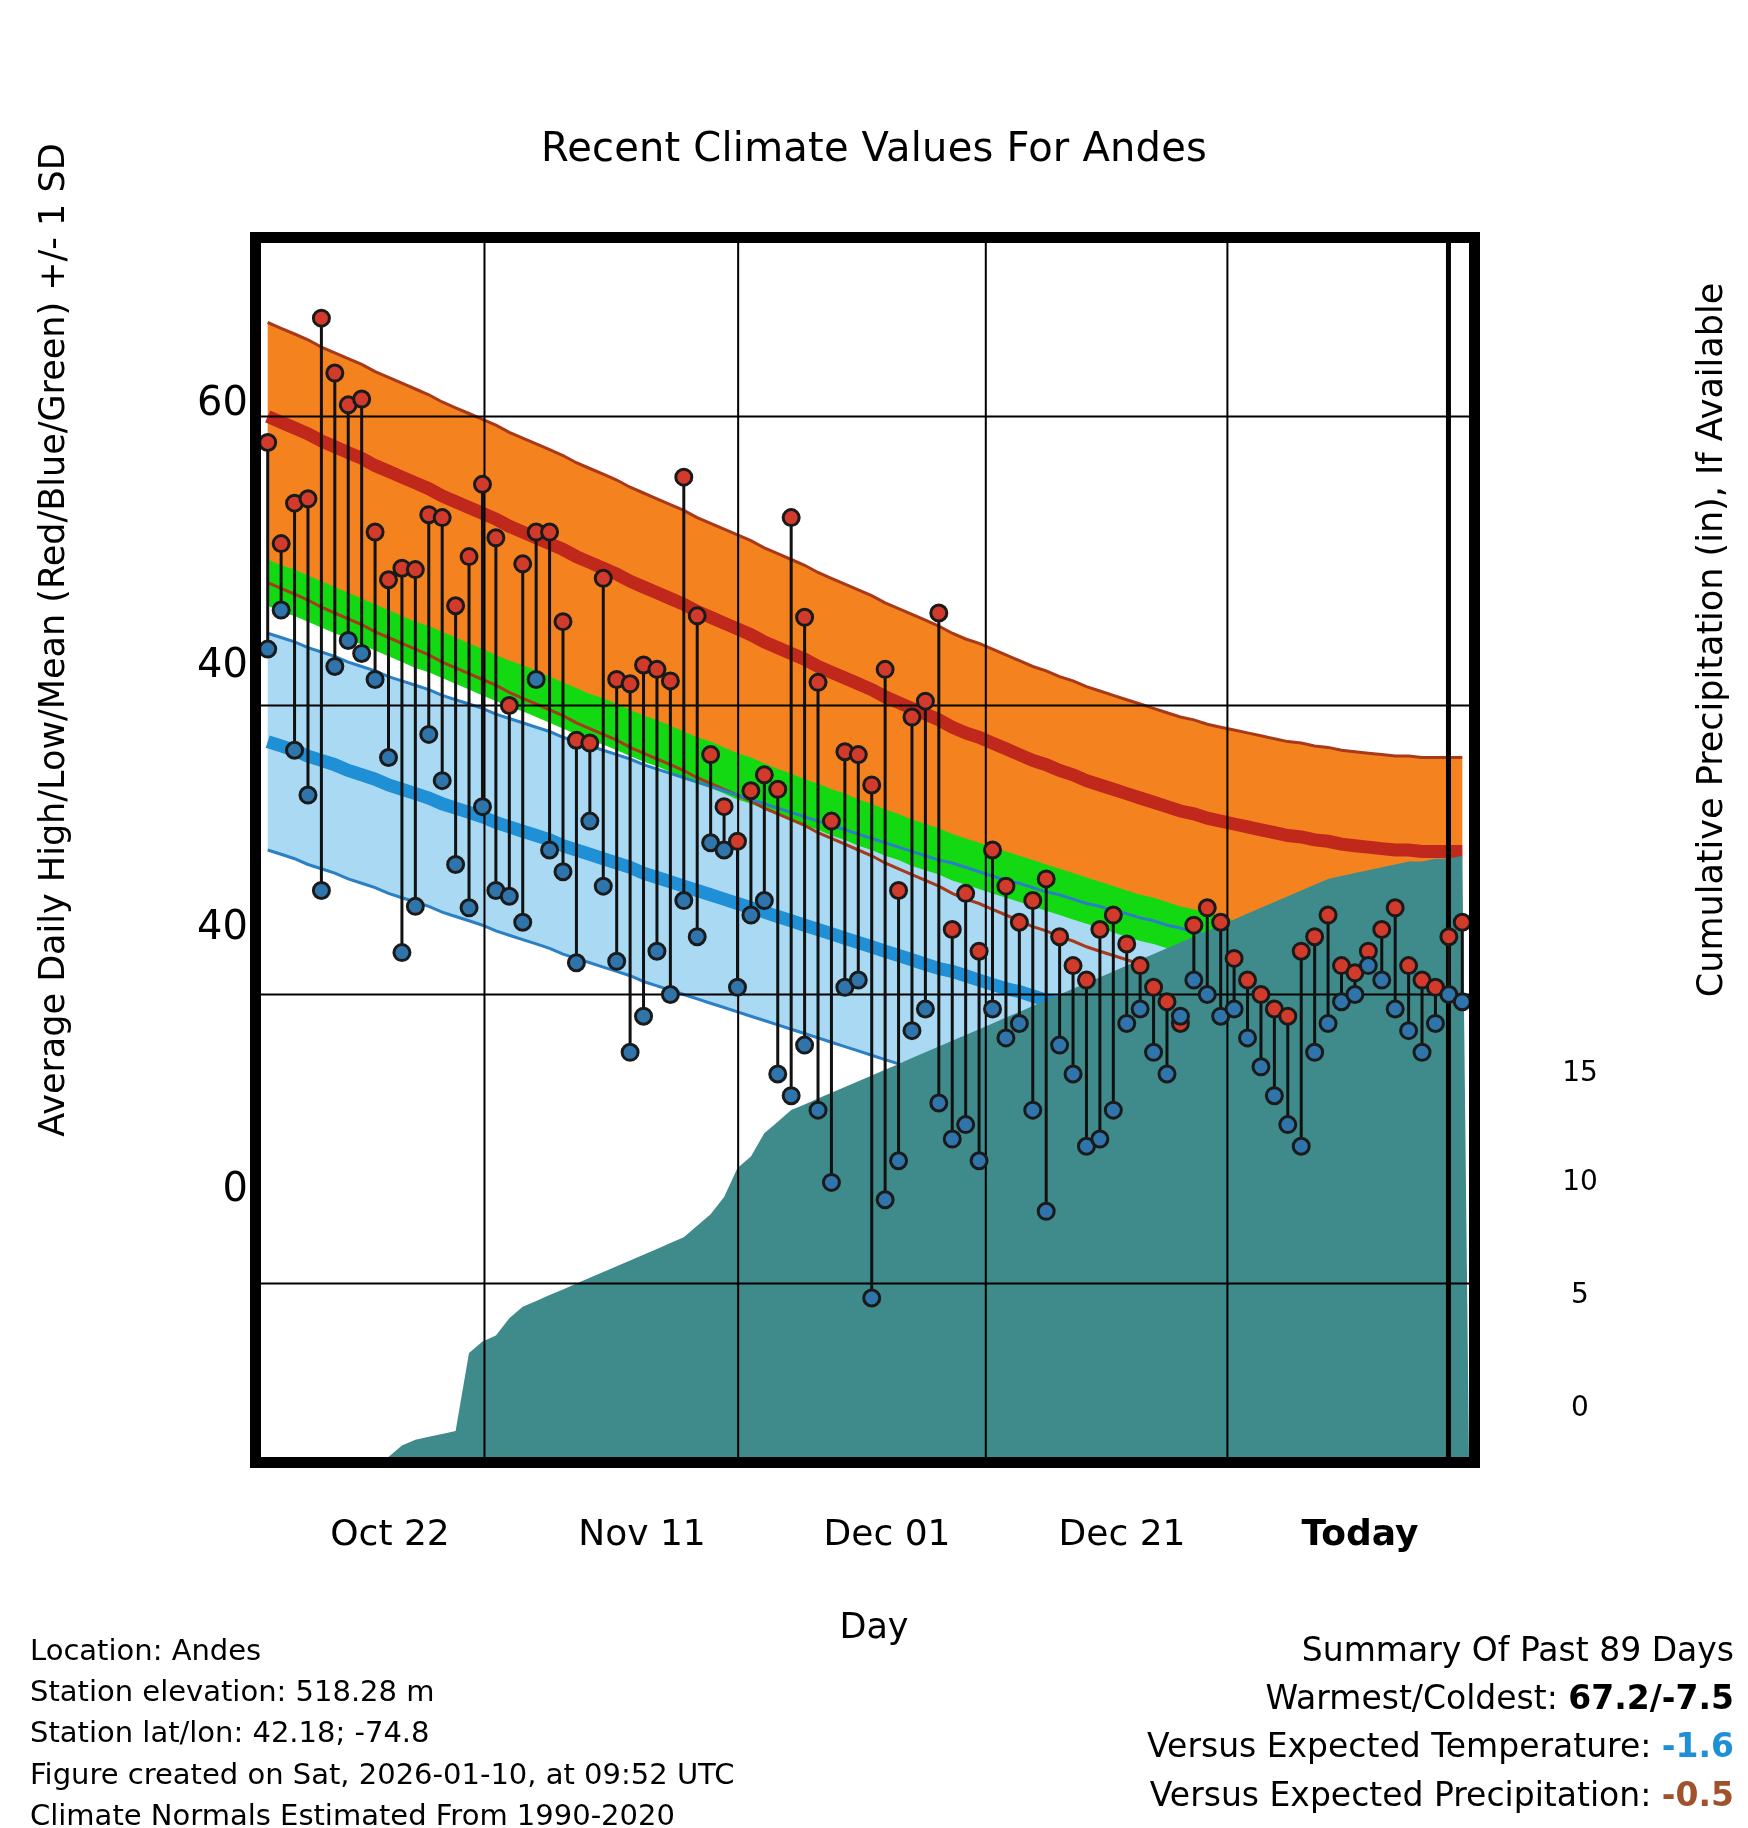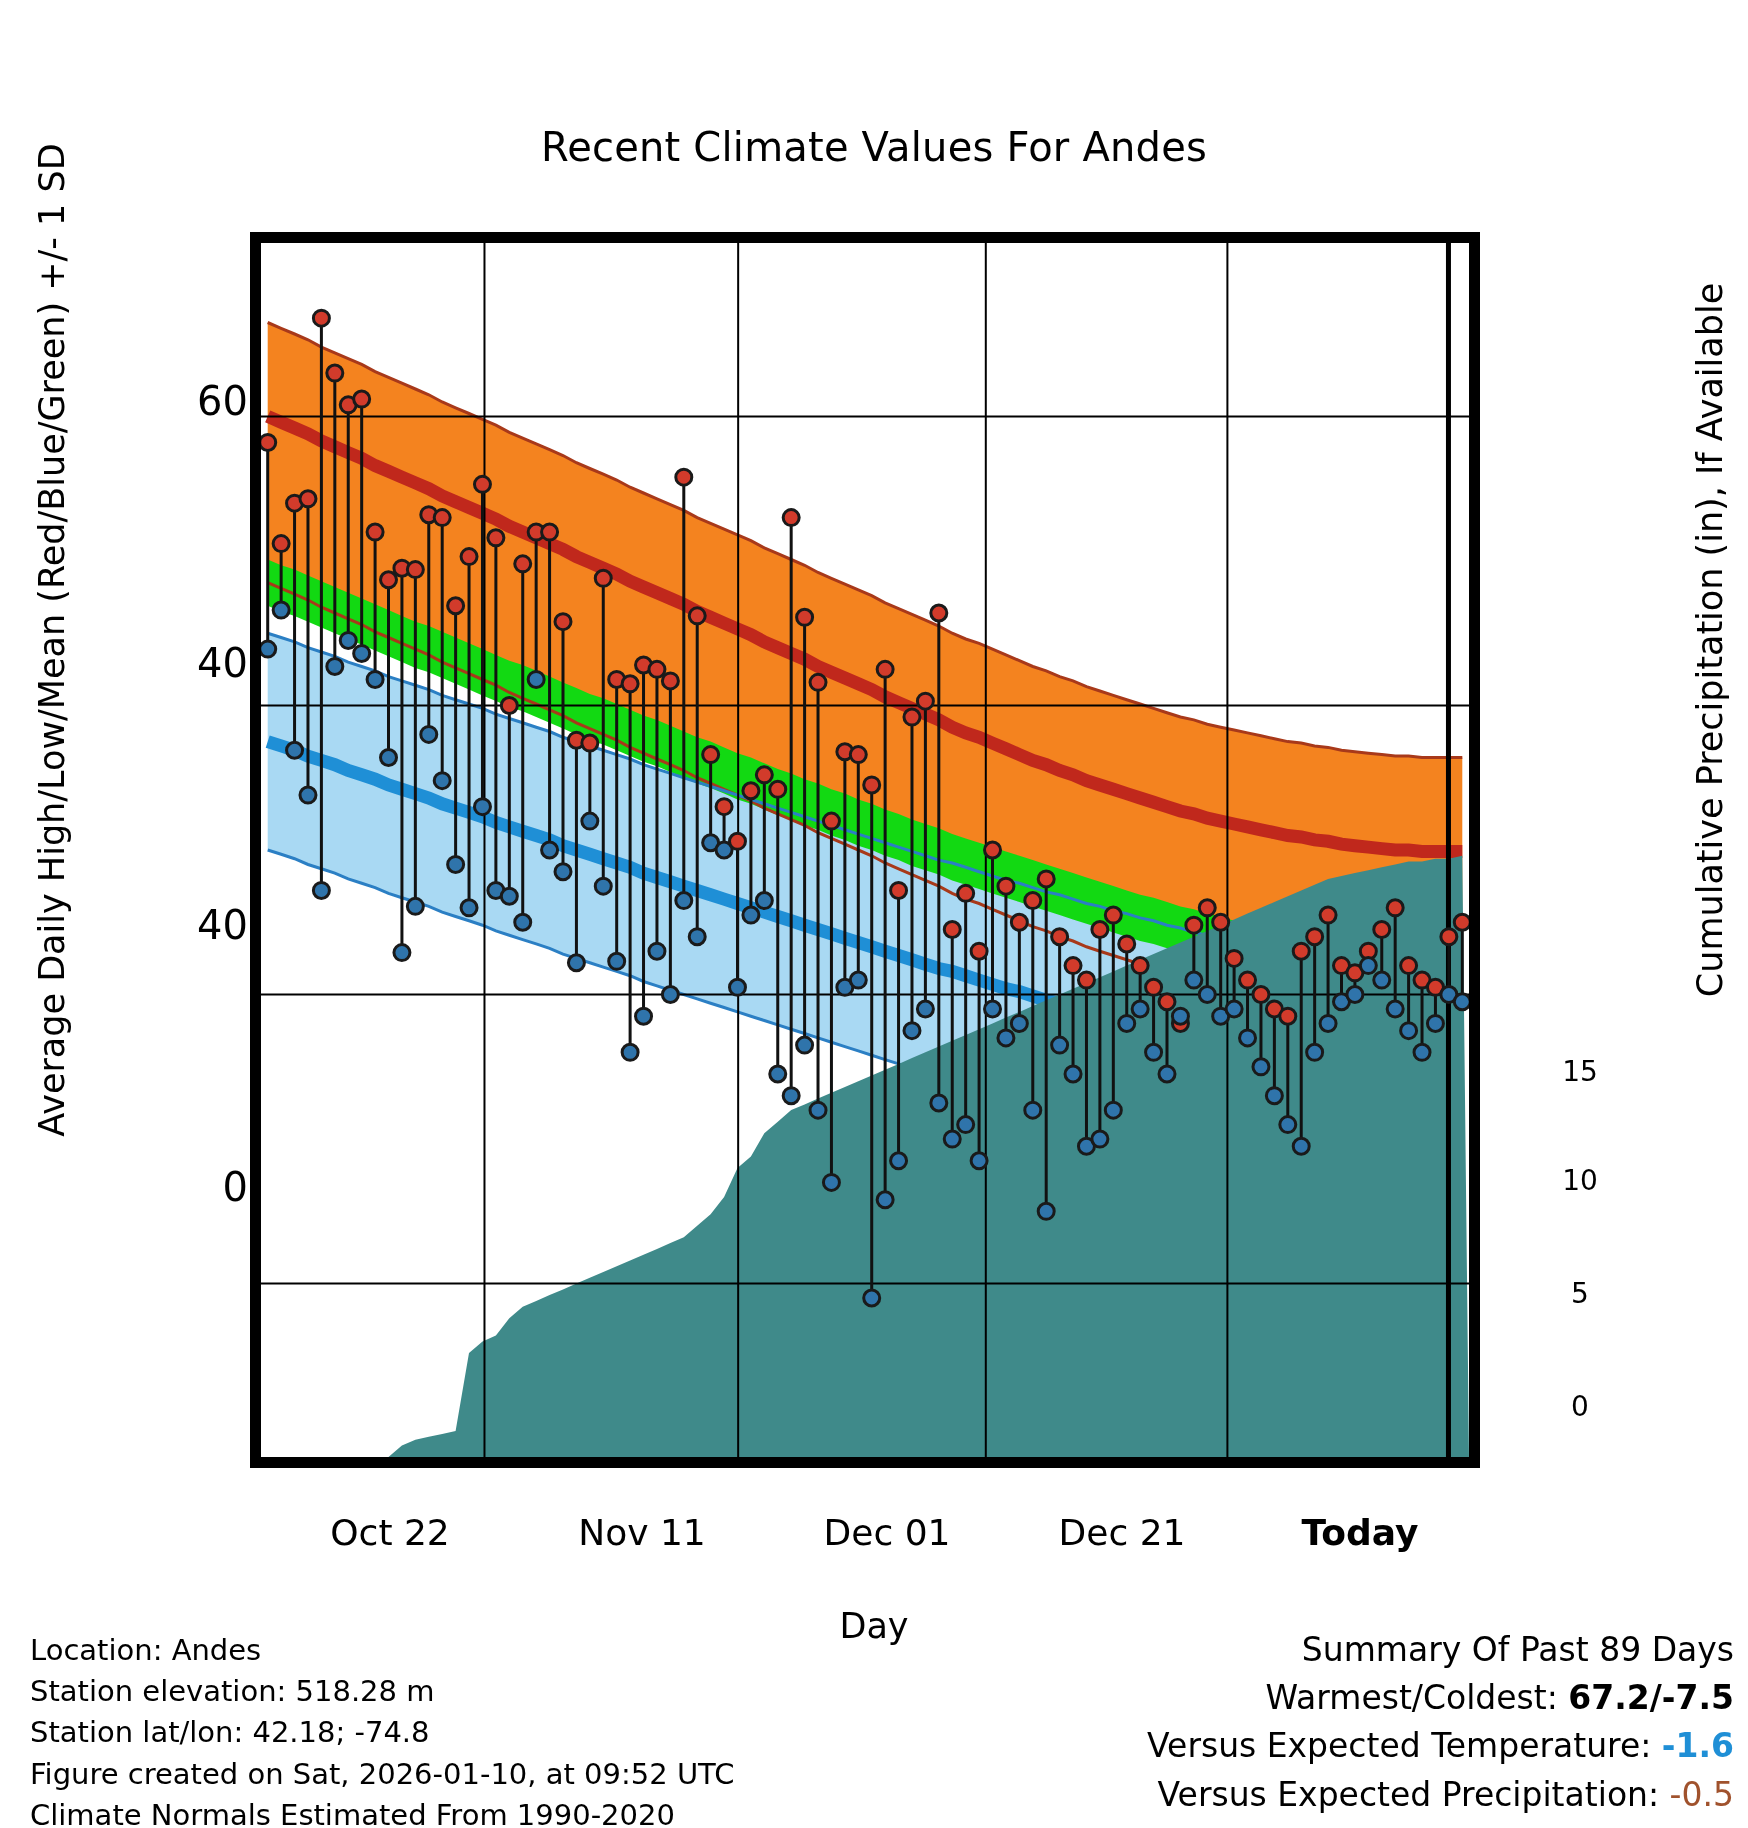--- a/index.html
+++ b/index.html
@@ -41,21 +41,21 @@
   .days-label{
     position:absolute;left:1358px;top:1368px;font-size:32px;font-weight:700;line-height:1.12;
   }
 
   
   .footer-left{position:absolute;left:30px;top:1630px;font-size:29px;line-height:1.42;}
   .footer-right{position:absolute;right:14px;top:1626px;text-align:right;font-size:33px;line-height:1.46;}
   .footer-right .row{white-space:nowrap;}
   .val{font-weight:700;}
   .v-temp{color:#1f8fd6;font-weight:700;text-align:right;}
-  .v-prec{color:#a0522d;font-weight:400;}
+  .v-prec{color:#a0522d;font-weight:700;}
 </style>
 </head>
 <body>
 
 <div class="title">Recent Climate Values For Andes</div>
 
 <div class="ylabel-left">Average Daily High/Low/Mean (Red/Blue/Green) +/- 1 SD</div>
 <div class="ylabel-right">Cumulative Precipitation (in), If Available</div>
 <div class="xlabel">Day</div>
 

